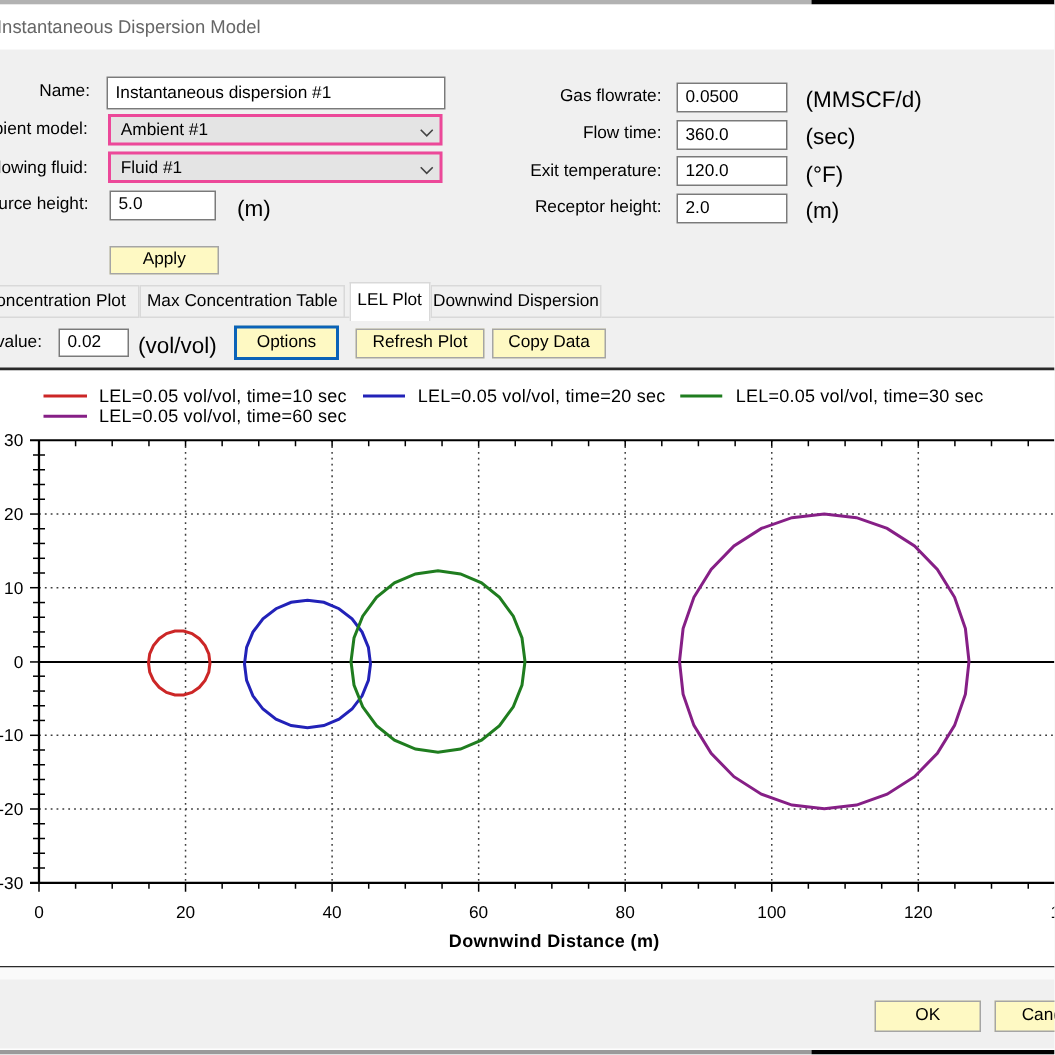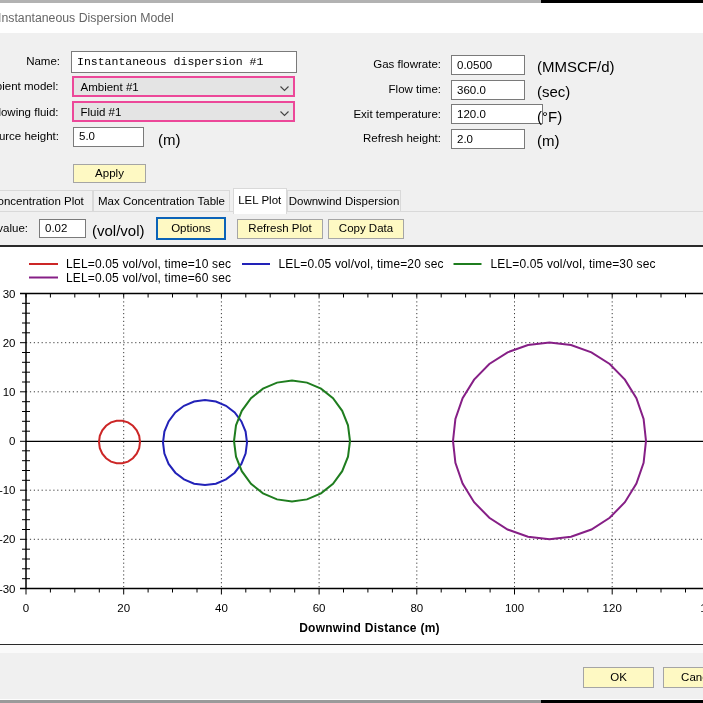--- a/index.html
+++ b/index.html
@@ -24,41 +24,41 @@
 <div class="abs" style="left:541px;top:0;width:162px;height:3px;background:#000;"></div>
 
 <div class="abs" style="left:0;top:3px;width:703px;height:30px;background:#fff;"></div>
 <div class="abs" style="left:-2px;top:3px;height:30px;line-height:30px;font-size:12.3px;color:#666;">Instantaneous Dispersion Model</div>
 
 <div class="rlbl" style="right:643px;top:55px;width:120px;">Name:</div>
 <div class="rlbl" style="right:644.5px;top:80px;width:120px;">Ambient model:</div>
 <div class="rlbl" style="right:644.5px;top:105.5px;width:120px;">Flowing fluid:</div>
 <div class="rlbl" style="right:644px;top:130px;width:120px;">Source height:</div>
 
-<div class="field" style="left:71px;top:50.5px;width:226px;height:22px;line-height:20px;font-family:Liberation Mono, monospace;">Instantaneous dispersion #1</div>
+<div class="field" style="left:71px;top:50.5px;width:226px;height:22px;line-height:20px;">Instantaneous dispersion #1</div>
 <div class="dd" style="left:71.5px;top:76px;width:223px;height:21px;line-height:19px;padding-left:7px;">Ambient #1
   <svg width="9" height="6" style="position:absolute;right:4px;top:8px;">
   <polyline points="0.5,0.5 4.5,4.5 8.5,0.5" fill="none" stroke="#444" stroke-width="1.1"></polyline>
     </svg></div>
 <div class="dd" style="left:71.5px;top:100.5px;width:223px;height:21px;line-height:19px;padding-left:7px;">Fluid #1
   <svg width="9" height="6" style="position:absolute;right:4px;top:8px;">
   <polyline points="0.5,0.5 4.5,4.5 8.5,0.5" fill="none" stroke="#444" stroke-width="1.1"></polyline>
     </svg></div>
 <div class="field" style="left:73px;top:127px;width:71px;height:19.5px;line-height:17px;">5.0</div>
 <div class="lbl" style="left:158px;top:130.5px;">(m)</div>
 <div class="btn" style="left:73px;top:163.5px;width:73px;height:19px;line-height:17px;">Apply</div>
 
 <div class="rlbl" style="right:262px;top:58px;width:150px;">Gas flowrate:</div>
 <div class="rlbl" style="right:262px;top:83px;width:150px;">Flow time:</div>
 <div class="rlbl" style="right:262px;top:107.5px;width:150px;">Exit temperature:</div>
-<div class="rlbl" style="right:262px;top:132px;width:150px;">Refresh height:</div>
+<div class="rlbl" style="right:262px;top:132px;width:150px;">Receptor height:</div>
 
 <div class="field" style="left:451px;top:55px;width:74px;height:20px;">0.0500</div>
 <div class="field" style="left:451px;top:79.5px;width:74px;height:20px;">360.0</div>
-<div class="field" style="left:451px;top:104px;width:92px;height:20px;">120.0</div>
+<div class="field" style="left:451px;top:104px;width:74px;height:20px;">120.0</div>
 <div class="field" style="left:451px;top:128.5px;width:74px;height:20px;">2.0</div>
 <div class="lbl" style="left:537px;top:58px;">(MMSCF/d)</div>
 <div class="lbl" style="left:537px;top:83px;">(sec)</div>
 <div class="lbl" style="left:537px;top:107.5px;">(°F)</div>
 <div class="lbl" style="left:537px;top:132px;">(m)</div>
 
 <div class="abs" style="left:0;top:211px;width:703px;height:1px;background:#d9d9d9;"></div>
 
 <div class="tab" style="left:-20px;width:113px;">Concentration Plot</div>
 <div class="tab" style="left:93px;width:137px;">Max Concentration Table</div>

